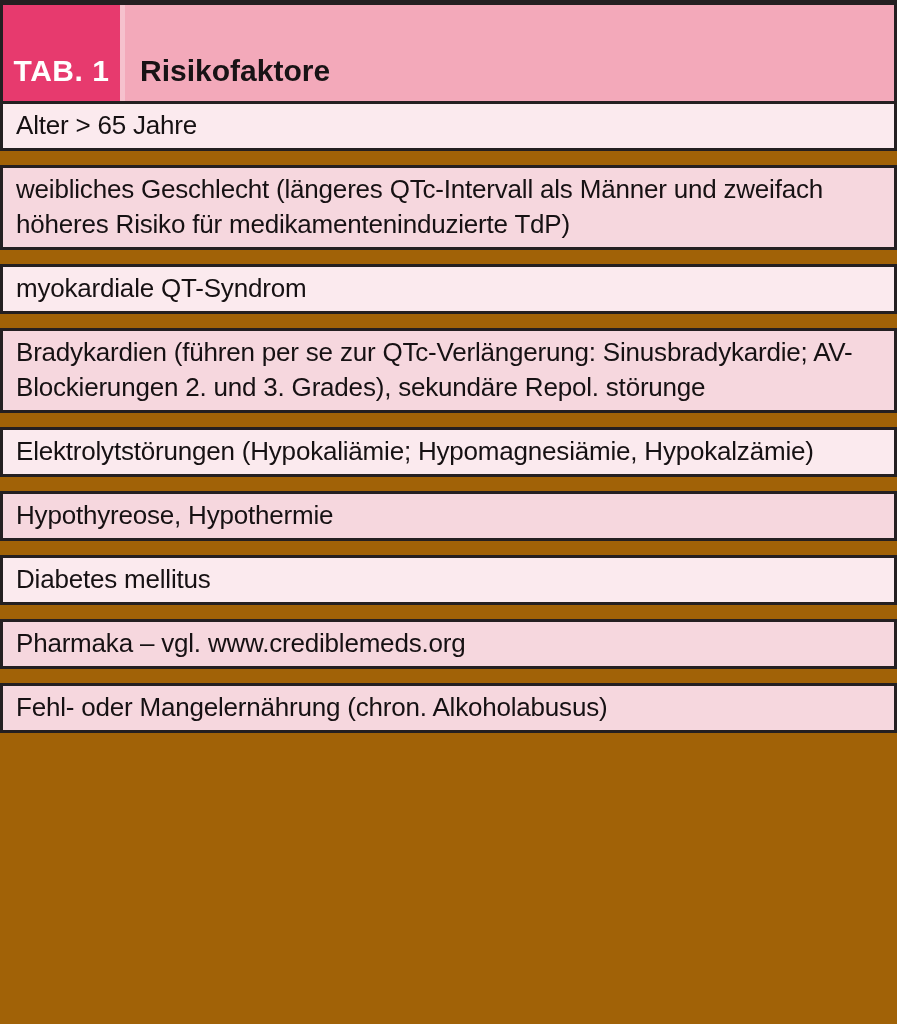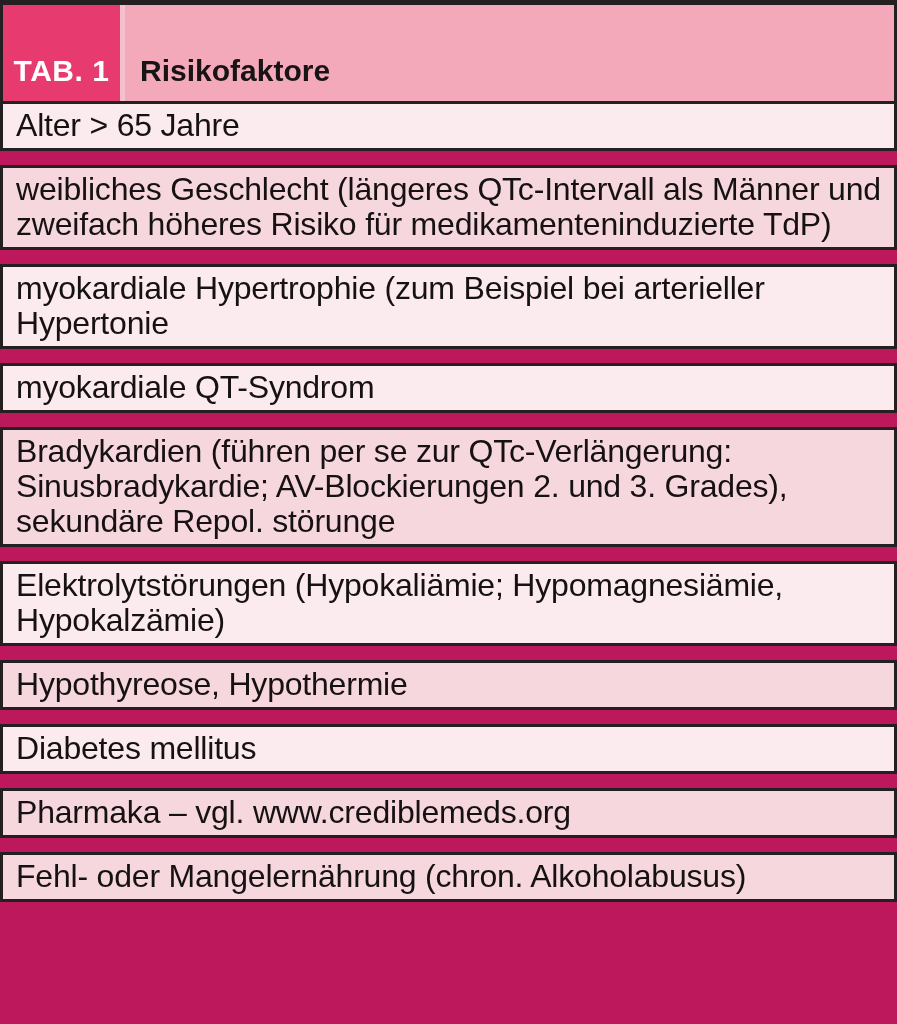--- a/index.html
+++ b/index.html
@@ -5,21 +5,21 @@
   html, body {
     margin: 0;
     padding: 0;
     background: #ffffff;
     font-family: "Liberation Sans", sans-serif;
   }
   .page {
     position: relative;
     width: 897px;
     height: 1024px;
-    background: #be185d;
+    background: #a16207;
     overflow: hidden;
   }
   .riskTable {
     position: absolute;
     top: 0;
     left: 0;
     width: 897px;
     box-sizing: border-box;
   }
   
@@ -56,21 +56,21 @@
     font-weight: bold;
     font-size: 30px;
     color: #18131 5;
     color: #181315;
   }
   
   .row {
     box-sizing: border-box;
     border: 3px solid #241f21;
     padding: 4px 13px 5px 13px;
-    font-size: 32px;
+    font-size: 26px;
     line-height: 35px;
     letter-spacing: -0.2px;
     color: #161113;
   }
   .row + .row { margin-top: 14px; }
   .row.light { background: #fbeaee; }
   .row.dark  { background: #f6d7de; }
 </style>
 </head>
 <body>
@@ -78,21 +78,20 @@
 <div class="page">
   <div class="riskTable">
 
     <div class="thead">
       <div class="tab-badge">TAB. 1</div>
       <div class="title-cell">Risikofaktore</div>
     </div>
 
     <div class="row light">Alter &gt; 65 Jahre</div>
     <div class="row dark">weibliches Geschlecht (längeres QTc-Intervall als Männer und zweifach höheres Risiko für medikamenteninduzierte TdP)</div>
-    <div class="row light">myokardiale Hypertrophie (zum Beispiel bei arterieller Hypertonie</div>
     <div class="row light">myokardiale QT-Syndrom</div>
     <div class="row dark">Bradykardien (führen per se zur QTc-Verlängerung: Sinusbradykardie; AV-Blockierungen 2. und 3. Grades), sekundäre Repol. störunge</div>
     <div class="row light">Elektrolytstörungen (Hypokaliämie; Hypomagnesiämie, Hypokalzämie)</div>
     <div class="row dark">Hypothyreose, Hypothermie</div>
     <div class="row light">Diabetes mellitus</div>
     <div class="row dark">Pharmaka – vgl. www.crediblemeds.org</div>
     <div class="row dark">Fehl- oder Mangelernährung (chron. Alkoholabusus)</div>
 
   </div>
 </div>

